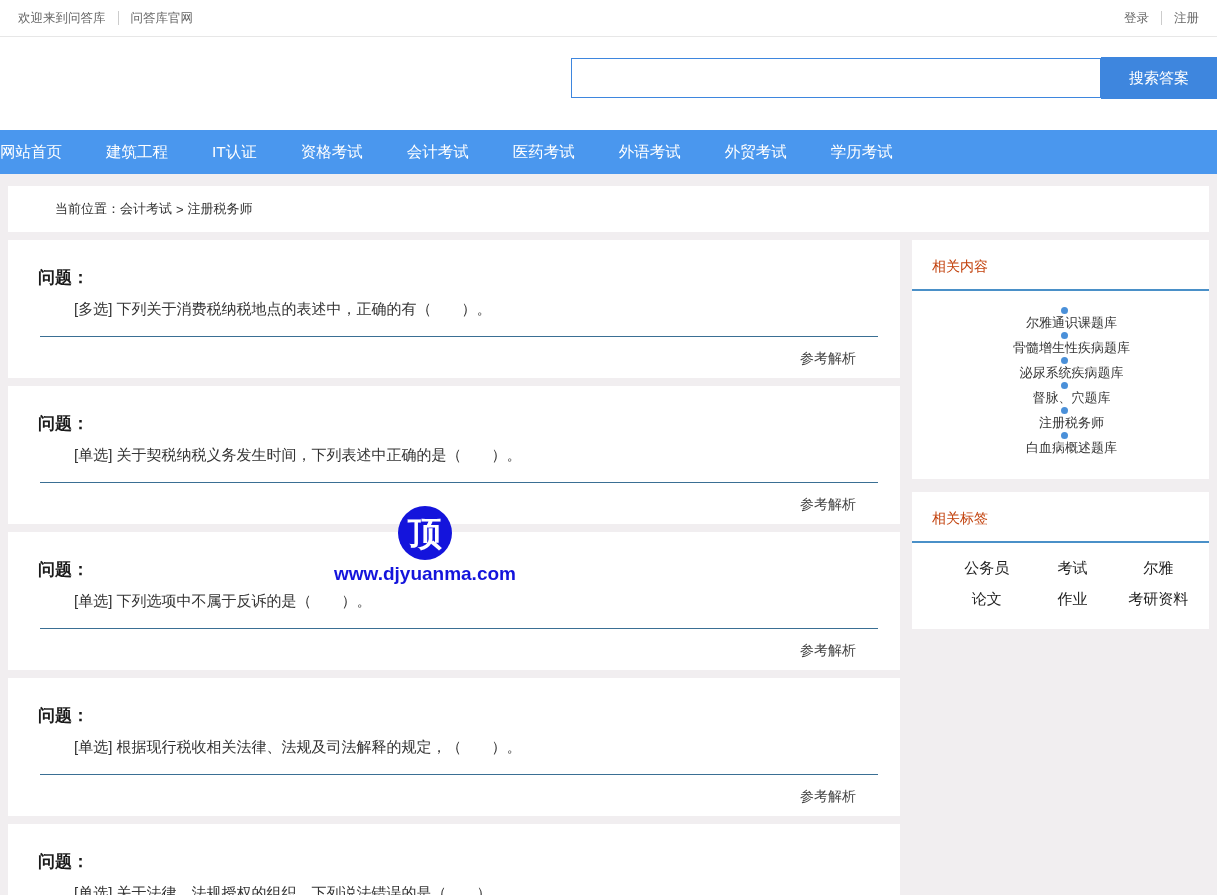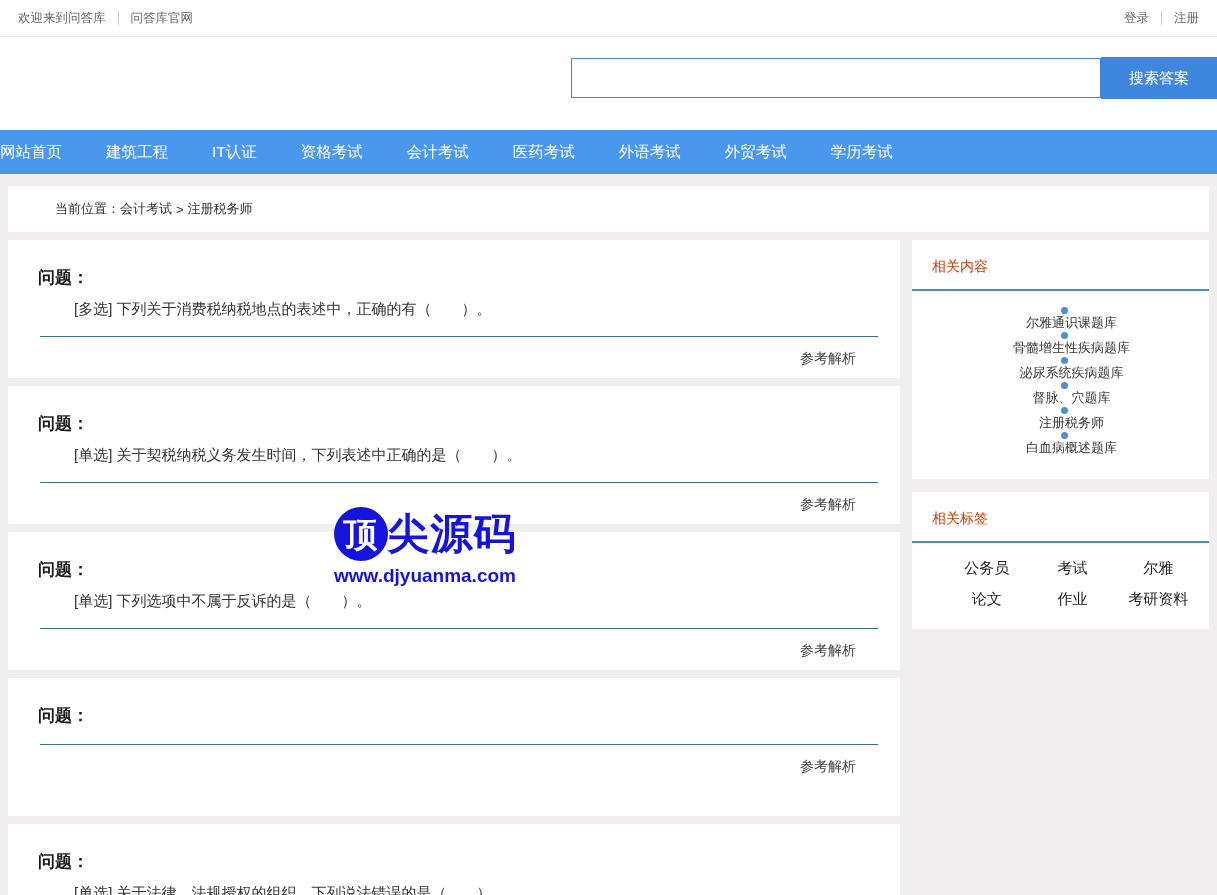--- a/index.html
+++ b/index.html
@@ -156,20 +156,21 @@
 
     <div class="qcard">
       <div class="q-title">问题：</div>
       <div class="q-text">[单选] 下列选项中不属于反诉的是（　　）。</div>
       <div class="q-divider"></div>
       <div class="q-analysis"><span>参考解析</span></div>
     </div>
 
     <div class="qcard">
       <div class="q-title">问题：</div>
+      <div class="q-text">[单选] 根据现行税收相关法律、法规及司法解释的规定，（　　）。</div>
       <div class="q-divider"></div>
       <div class="q-analysis"><span>参考解析</span></div>
     </div>
 
     <div class="qcard">
       <div class="q-title">问题：</div>
       <div class="q-text">[单选] 关于法律、法规授权的组织，下列说法错误的是（　　）。</div>
 
     </div>
 
@@ -220,16 +221,15 @@
         <span class="tag">考研资料</span>
       </div>
     </div>
 
   </div>
 </div>
 
 <div class="watermark">
   <div class="wm-row">
     <span class="wm-circle">顶</span>
-    <span class="wm-rest">尖源码</span>
   </div>
   <div class="wm-url">www.djyuanma.com</div>
 </div>
 
 </body></html>

